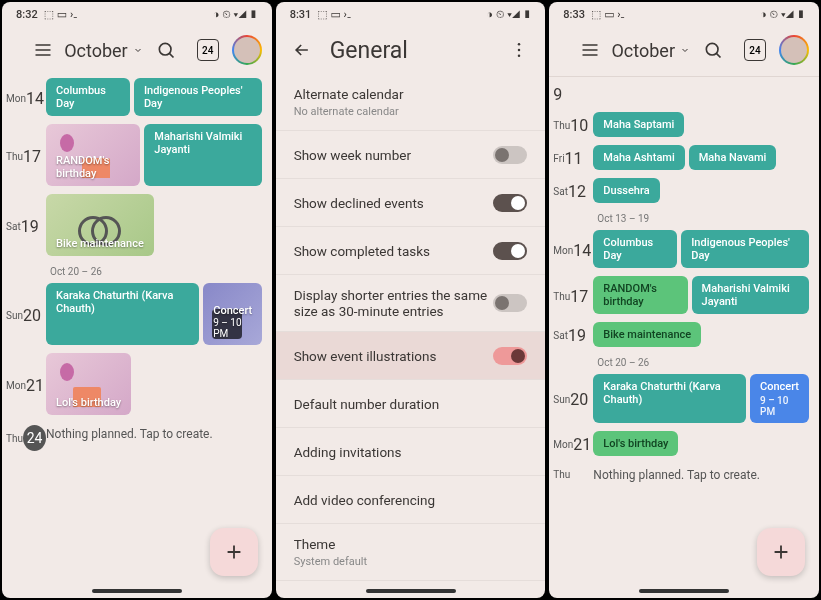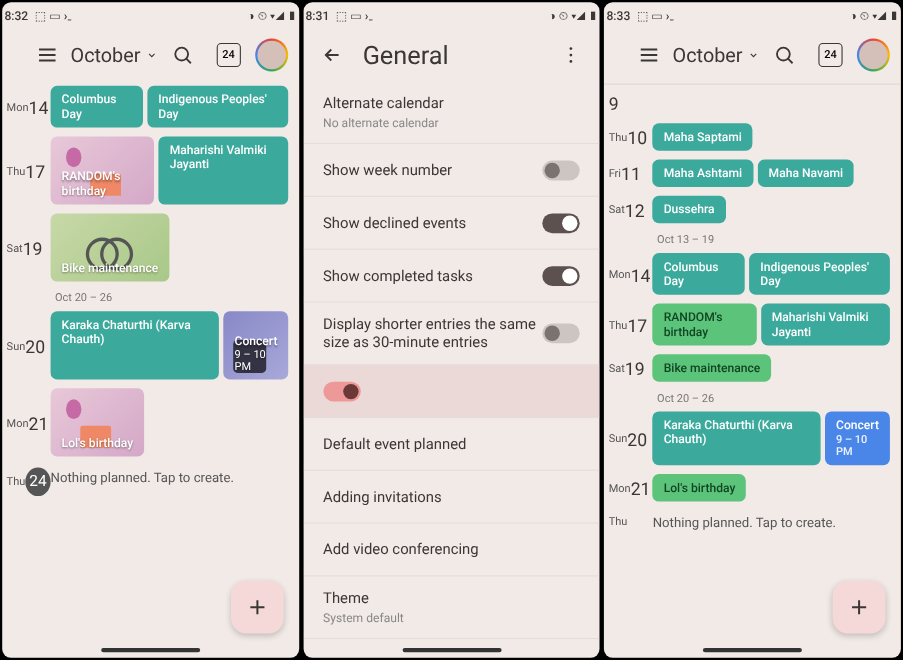--- a/index.html
+++ b/index.html
@@ -1,18 +1,18 @@
 <!DOCTYPE html>
 <html><head>
 <meta charset="utf-8">
 <style>
   * { box-sizing: border-box; margin: 0; padding: 0; }
   body { background: #000; font-family: -apple-system, Roboto, sans-serif; width: 821px; height: 600px; display: flex; gap: 4px; padding: 2px; }
   .phone { background: #f2eae7; flex: 1; border-radius: 8px; overflow: hidden; display: flex; flex-direction: column; position: relative; }
-  .status-bar { height: 24px; display: flex; justify-content: space-between; align-items: center; padding: 0 2px; font-size: 11px; font-weight: 500; color: #3b3735; }
+  .status-bar { height: 24px; display: flex; justify-content: space-between; align-items: center; padding: 0 14px; font-size: 11px; font-weight: 500; color: #3b3735; }
   .status-left { display: flex; align-items: center; gap: 6px; }
   .status-right { display: flex; align-items: center; gap: 3px; }
 
   
   .cal-header { height: 48px; display: flex; align-items: center; padding: 0 10px; gap: 4px; margin-left: 13px; }
   .icon-btn { width: 36px; height: 36px; display: flex; align-items: center; justify-content: center; border-radius: 50%; cursor: pointer; }
   .title-drop { display: flex; align-items: center; gap: 4px; font-size: 18px; color: #3b3735; flex: 1; }
   .header-actions { display: flex; align-items: center; gap: 6px; }
   .today-box { width: 22px; height: 22px; border: 1.5px solid #3b3735; border-radius: 4px; display: flex; align-items: center; justify-content: center; font-size: 10px; font-weight: 500; }
   .avatar { width: 30px; height: 30px; border-radius: 50%; background: conic-gradient(#ea4335,#fbbc04,#34a853,#4285f4,#ea4335); padding: 2px; }
@@ -226,24 +226,25 @@
       </div>
       <div class="set-row">
         <div class="set-label">Show completed tasks</div>
         <div class="toggle on"></div>
       </div>
       <div class="set-row">
         <div class="set-label">Display shorter entries the same size as 30-minute entries</div>
         <div class="toggle"></div>
       </div>
       <div class="set-row hl">
+        <div class="set-label">Show event illustrations</div>
         <div class="toggle on accent"></div>
       </div>
       <div class="set-row">
-        <div class="set-label">Default event planned</div>
+        <div class="set-label">Default number duration</div>
       </div>
       <div class="set-row">
         <div class="set-label">Adding invitations</div>
       </div>
       <div class="set-row">
         <div class="set-label">Add video conferencing</div>
       </div>
       <div class="set-row">
         <div class="set-label">Theme<span class="set-sub">System default</span></div>
       </div>

